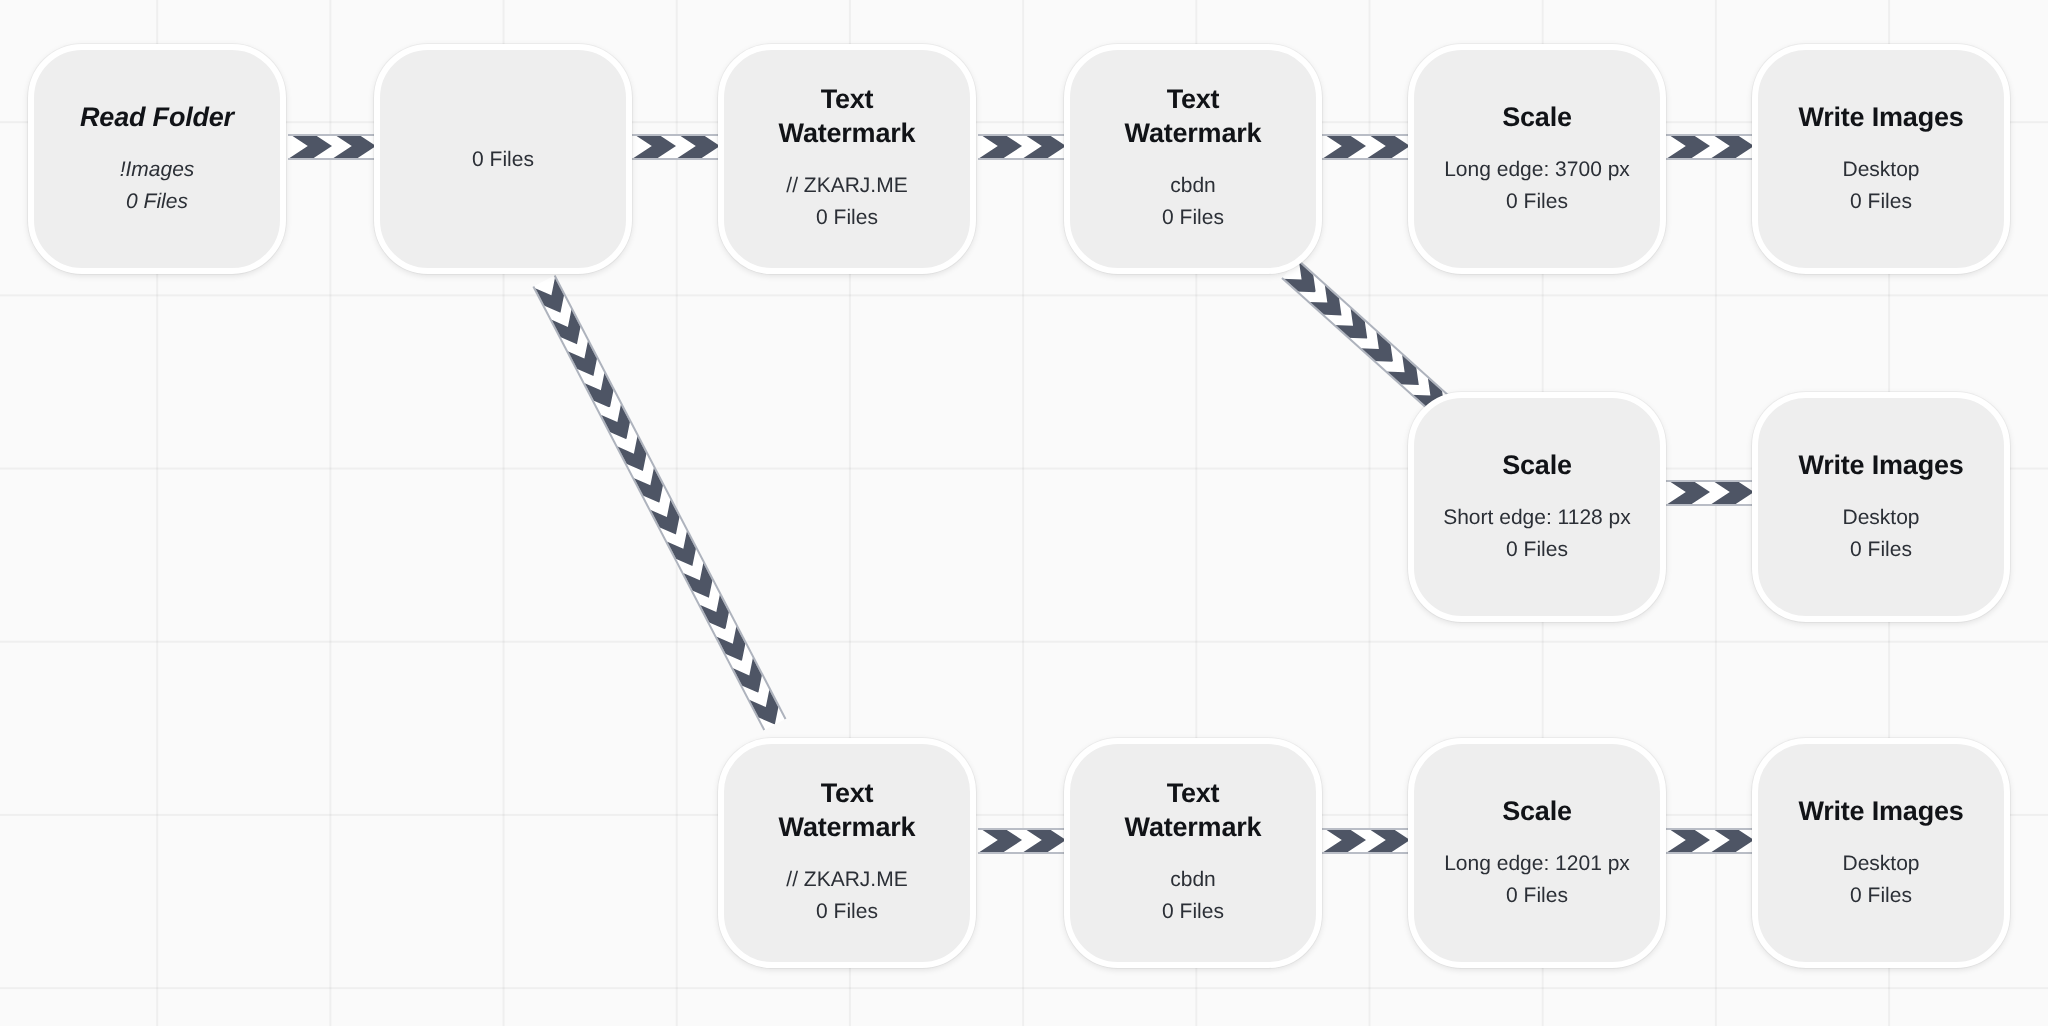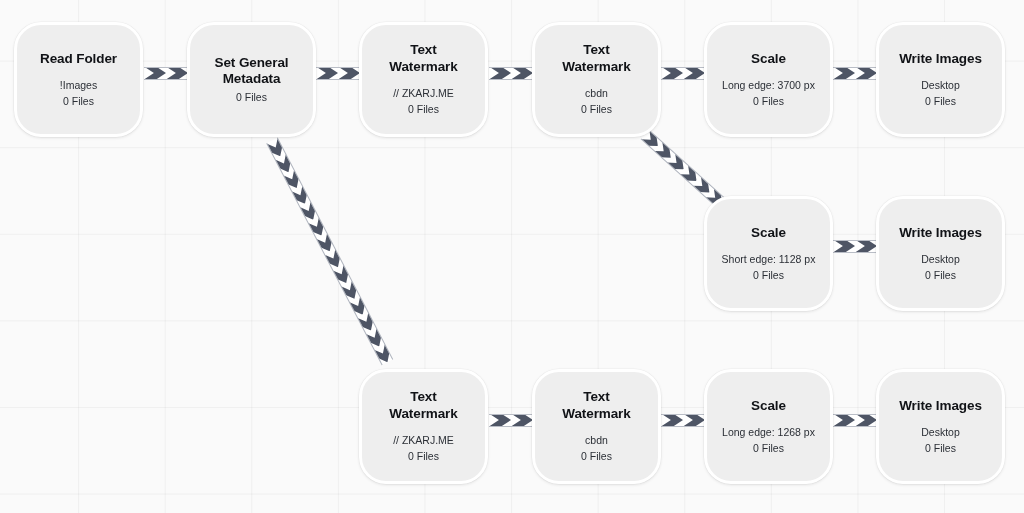--- a/index.html
+++ b/index.html
@@ -143,28 +143,26 @@
     <div class="conn diag" style="left: 645px; top: 127.5px; width: 104px; transform: rotate(42deg);">
       <span class="chev" style="left: 0px; width: 17.3333px;"></span>
       <span class="chev" style="left: 17.3333px; width: 17.3333px;"></span>
       <span class="chev" style="left: 34.6667px; width: 17.3333px;"></span>
       <span class="chev" style="left: 52px; width: 17.3333px;"></span>
       <span class="chev" style="left: 69.3333px; width: 17.3333px;"></span>
       <span class="chev" style="left: 86.6667px; width: 17.3333px;"></span>
     </div>
   </div>
 <div class="layer" id="node-layer">
-    <div class="node" style="left: 14px; top: 22px;">
+    <div class="node" style="left: 14px; top: 22px; font-style: italic;">
       <div class="title">Read Folder</div>
       <div class="sub">!Images</div>
       <div class="files">0 Files</div>
     </div>
     <div class="node" style="left: 187px; top: 22px;">
-      <div class="title">Set General
-Metadata</div>
       <div class="files">0 Files</div>
     </div>
     <div class="node" style="left: 359px; top: 22px;">
       <div class="title">Text
 Watermark</div>
       <div class="sub">// ZKARJ.ME</div>
       <div class="files">0 Files</div>
     </div>
     <div class="node" style="left: 532px; top: 22px;">
       <div class="title">Text
@@ -199,21 +197,21 @@
       <div class="files">0 Files</div>
     </div>
     <div class="node" style="left: 532px; top: 369px;">
       <div class="title">Text
 Watermark</div>
       <div class="sub">cbdn</div>
       <div class="files">0 Files</div>
     </div>
     <div class="node" style="left: 704px; top: 369px;">
       <div class="title">Scale</div>
-      <div class="sub">Long edge: 1268 px</div>
+      <div class="sub">Long edge: 1201 px</div>
       <div class="files">0 Files</div>
     </div>
     <div class="node" style="left: 876px; top: 369px;">
       <div class="title">Write Images</div>
       <div class="sub">Desktop</div>
       <div class="files">0 Files</div>
     </div>
   </div>
 
 </body></html>

